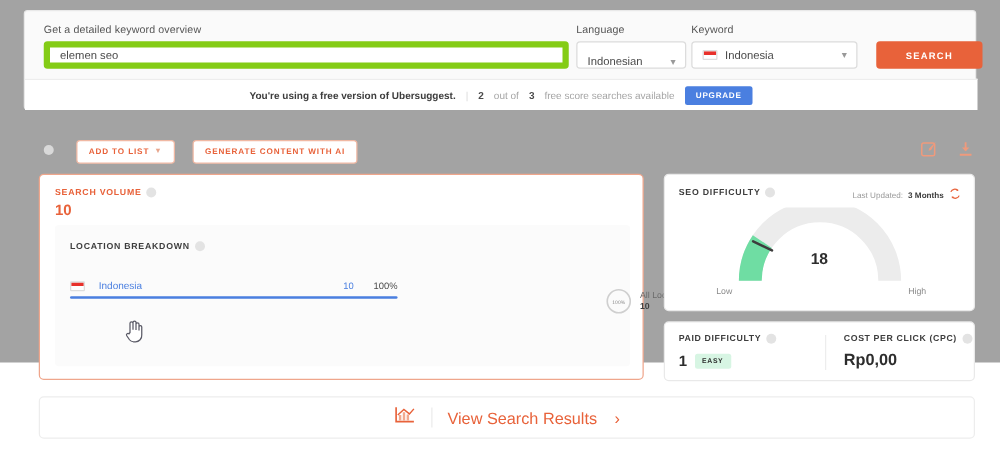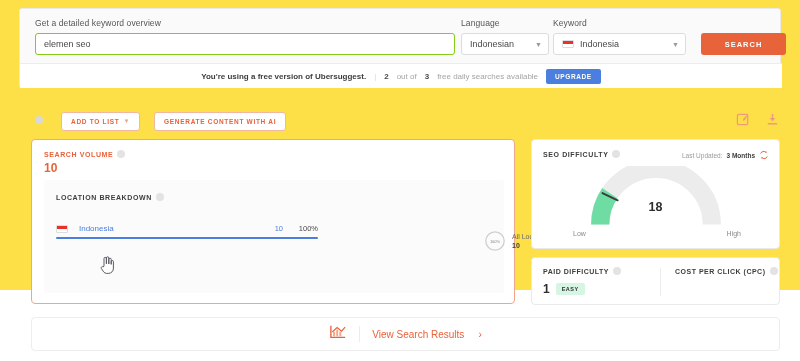--- a/index.html
+++ b/index.html
@@ -2,50 +2,50 @@
 <html><head>
 <meta charset="utf-8">
 <style>
   * { box-sizing: border-box; margin: 0; padding: 0; }
   html, body {
     width: 800px; height: 361px;
     background: #ffffff;
     font-family: "Liberation Sans", sans-serif;
     overflow: hidden;
   }
-  .page { position: relative; width: 800px; height: 290px; background:#fde047; }
+  .page { position: relative; width: 800px; height: 290px; background:#a3a3a3; }
 
   
   .search-card {
     position: absolute; left: 19px; top: 8px; width: 762px; height: 80px;
     background: #fafafa; border: 1px solid #e9e9e9; border-radius: 3px;
   }
   .search-row { position: absolute; left: 0; top: 0; width: 762px; height: 54px; }
   .fld-label {
     font-size: 8.5px; color: #555; letter-spacing: .1px;
     position: absolute; top: 9px;
   }
   .kw-label { left: 15px; }
   .lang-label { left: 441px; }
   .loc-label { left: 533px; }
 
   .text-input {
     position: absolute; top: 24px; left: 15px; width: 420px; height: 22px;
-    background: #fff; border: 1px solid #84cc16; border-radius: 3px;
+    background: #fff; border: 5px solid #84cc16; border-radius: 3px;
     font-size: 9px; color: #4a4a4a; padding: 0 8px; line-height: 20px;
     font-family: "Liberation Sans", sans-serif; outline: none;
   }
 
   .select-box {
     position: absolute; top: 24px; height: 22px;
     background: #fff; border: 1px solid #dcdcdc; border-radius: 3px;
     font-size: 9px; color: #4a4a4a;
     display: flex; align-items: center; padding: 0 6px 0 8px;
   }
-  .sel-lang { left: 441px; width: 88px; }
+  .sel-lang { left: 441px; width: 88px; align-items: flex-end; }
   .sel-loc  { left: 533px; width: 133px; }
   .sel-val { flex: 1; white-space: nowrap; overflow: hidden; }
   .chev { color: #999; font-size: 7px; margin-left: 4px; }
   .flag-id {
     width: 12px; height: 8px; margin-right: 6px; border-radius: 1px;
     background: linear-gradient(to bottom, #e8312b 0 50%, #ffffff 50% 100%);
     border: .5px solid #dddddd; flex: none;
   }
 
   .search-btn {
@@ -192,21 +192,21 @@
 
   
   .bottom-bar {
     position: absolute; left: 31px; top: 317px; width: 749px; height: 34px;
     background: #fff; border: 1px solid #ededed; border-radius: 4px;
     display: flex; align-items: center; justify-content: center; gap: 10px;
   }
   .bb-text { font-size: 8.5px; color: #3d3d3d; }
   .bb-sep { width: 1px; height: 16px; background: #ececec; margin: 0 2px; }
   .bb-link {
-    font-size: 10px; color: #e8623a; cursor: pointer;
+    font-size: 13px; color: #e8623a; cursor: pointer;
     display: flex; align-items: center; gap: 14px;
   }
 </style>
 </head>
 <body>
 
 <div class="page">
 
   <div class="search-card">
     <div class="search-row">
@@ -228,21 +228,21 @@
 
       <button class="search-btn">SEARCH</button>
     </div>
 
     <div class="free-bar">
       <span class="strong">You're using a free version of Ubersuggest.</span>
       <span class="sep">|</span>
       <span class="num">2</span>
       <span class="muted">out of</span>
       <span class="num">3</span>
-      <span class="muted">free daily searches available</span>
+      <span class="muted">free score searches available</span>
       <button class="upgrade-btn">UPGRADE</button>
     </div>
   </div>
 
   <div class="title-row">
     <span class="info-dot"></span>
     <button class="obtn">
       <span>ADD TO LIST</span>
       <span class="chev2">▼</span>
     </button>
@@ -355,20 +355,21 @@
       </div>
     </div>
 
     <span class="pd-div"></span>
 
     <div class="pd-right">
       <div class="pd-title">
         <span>COST PER CLICK (CPC)</span>
         <span class="hint"></span>
       </div>
+      <div class="cpc-val">Rp0,00</div>
     </div>
   </div>
 
   <div class="bottom-bar">
     <span>
       <svg viewBox="0 0 20 18" width="18" height="16">
         <path d="M2 2 L2 15 L18 15" fill="none" stroke="#e8623a" stroke-width="1.5"></path>
         <rect x="4.5" y="9" width="2.2" height="5" fill="#f3a98e"></rect>
         <rect x="8" y="6.5" width="2.2" height="7.5" fill="#f3a98e"></rect>
         <rect x="11.5" y="8.5" width="2.2" height="5.5" fill="#f3a98e"></rect>

